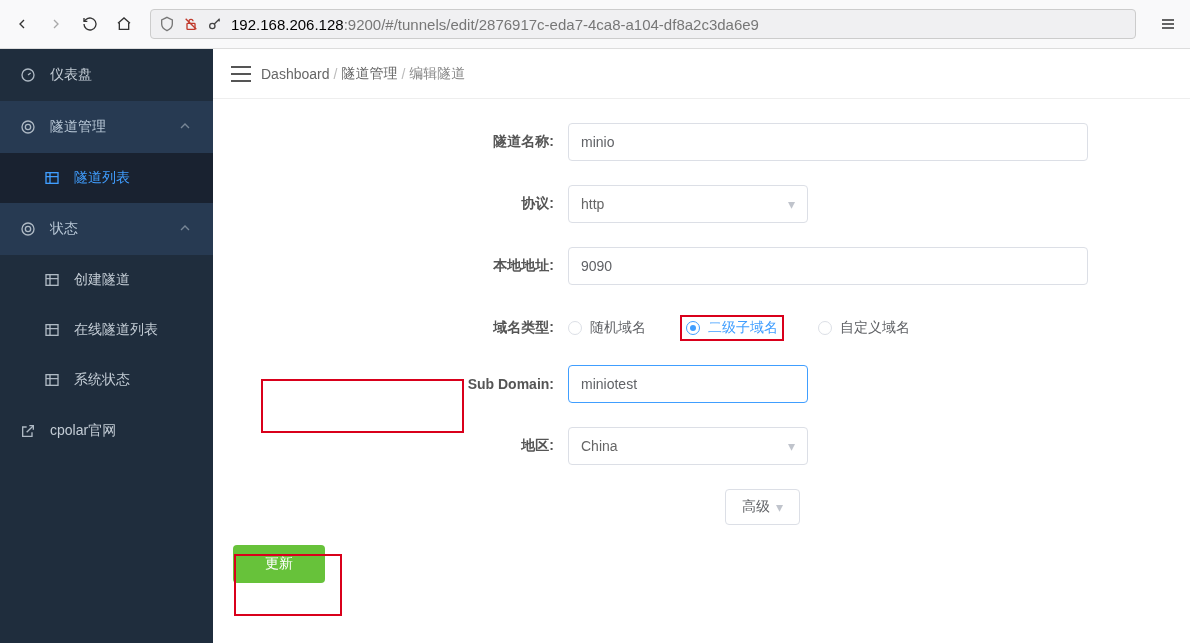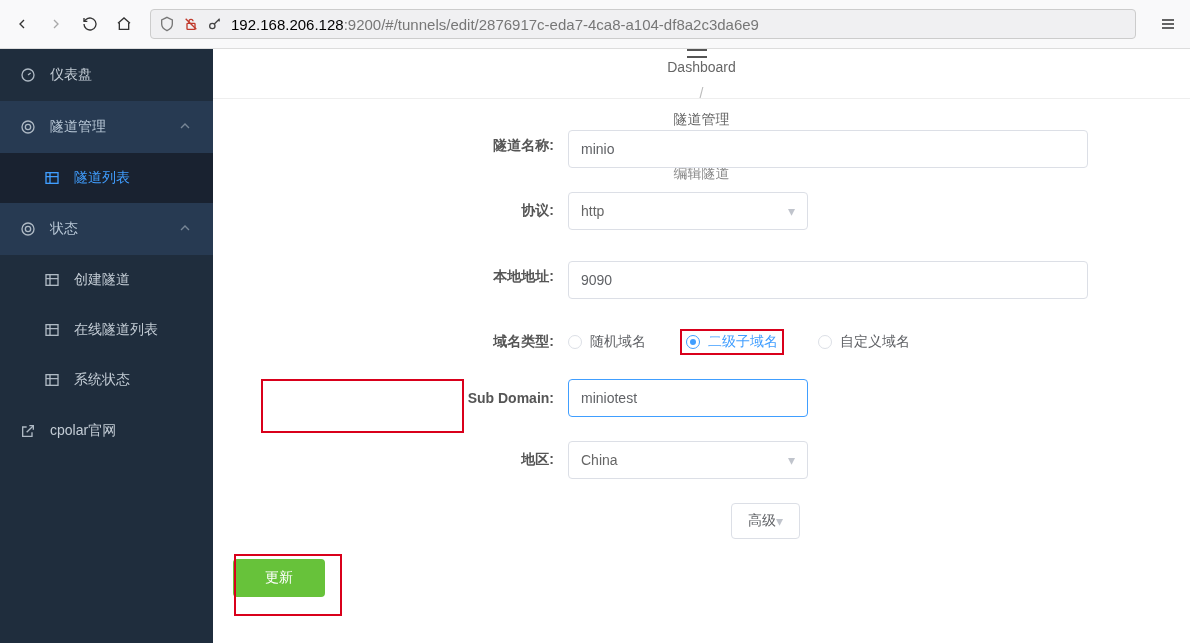--- a/index.html
+++ b/index.html
@@ -18,46 +18,46 @@
   
   .app { display: flex; height: 599px; }
   .sidebar { width: 213px; background: #1f2d3d; color: #c3ccd5; flex-shrink: 0; display:flex; flex-direction:column; }
   .sb-item { display: flex; align-items: center; height: 52px; padding: 0 20px; gap: 14px; }
   .sb-item.section { background: #273a52; color:#b8c7d6; }
   .sb-item.sub { padding-left: 44px; height: 50px; background:#1f2d3d; }
   .sb-item.sub.active { background: #192230; color: #409eff; font-family: Liberation Serif, serif; }
   .sb-item .arrow { margin-left: auto; opacity: .6; }
 
   .content { flex: 1; background: #fff; overflow: auto; }
-  .topbar { height: 50px; border-bottom: 1px solid #eee; display: flex; align-items: center; padding: 0 18px; gap: 10px; color: #666; flex-direction: column; }
+  .topbar { height: 50px; border-bottom: 1px solid #eee; display: flex; align-items: center; padding: 0 18px; color: #666; }
   .bc-sep { color: #bbb; margin: 0 4px; }
   .bc-active { color: #888; }
   .hamb { width: 20px; height: 16px; position: relative; margin-right: 10px; }
   .hamb span { position:absolute; left:0; right:0; height:2px; background:#555; }
   .hamb span:nth-child(1){top:0;} .hamb span:nth-child(2){top:7px;} .hamb span:nth-child(3){bottom:0;}
 
   .form-area { padding: 24px 40px 24px 0; }
   .frow { display: flex; align-items: center; margin-bottom: 24px; }
   .flabel { width: 355px; text-align: right; padding-right: 14px; color: #555; font-weight: bold; }
   .fctrl { }
   .tinput { height: 38px; min-width: 240px; border: 1px solid #dcdfe6; border-radius: 4px; padding: 0 12px; color:#606266; font-size:14px; outline:none; }
-  .tinput.wide { width: 520px; margin-top: 7px; }
+  .tinput.wide { width: 520px; }
   .tinput.sel { width: 240px; position: relative; display:flex; align-items:center; justify-content:space-between; color:#666; }
   .tinput.focus { border-color:#409eff; }
   .chev { color:#c0c4cc; }
 
   .radio-group { display:flex; align-items:center; gap: 34px; }
   .radio { display:flex; align-items:center; gap:8px; color:#606266; }
   .rdot { width:14px; height:14px; border:1px solid #dcdfe6; border-radius:50%; display:inline-flex; align-items:center; justify-content:center; }
   .radio.sel { color:#409eff; }
   .radio.sel .rdot { border-color:#409eff; }
   .radio.sel .rdot::after { content:""; width:6px; height:6px; background:#409eff; border-radius:50%; }
 
   .adv-row { display:flex; justify-content:flex-end; padding: 0 350px 20px 0; }
-  .adv-btn { border:1px solid #dcdfe6; border-radius:4px; padding: 8px 16px; color:#606266; display:flex; align-items:center; }
+  .adv-btn { border:1px solid #dcdfe6; border-radius:4px; padding: 8px 16px; color:#606266; display:flex; align-items:center; gap:6px; }
 
   .submit-row { padding-left: 20px; }
   .primary-btn { background:#67c23a; color:#fff; border:none; border-radius:4px; padding: 10px 32px; font-size:14px; }
 
   .hl-red-1 { border:2px solid #d9001b; padding:2px 4px; }
   .hl-box { position:absolute; border:2px solid #d9001b; pointer-events:none; }
   .form-area { position:relative; }
 
   svg.icon { width:16px; height:16px; }
 </style>

